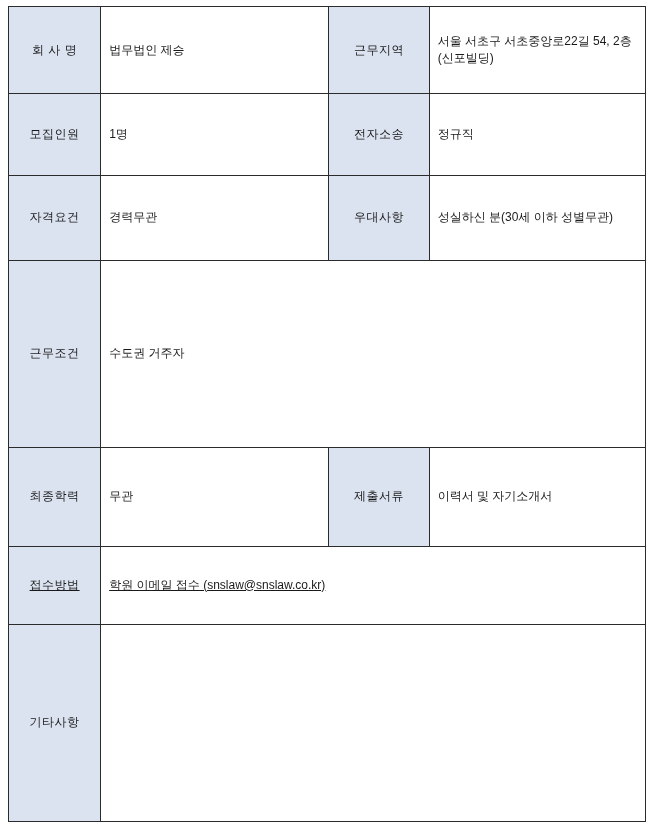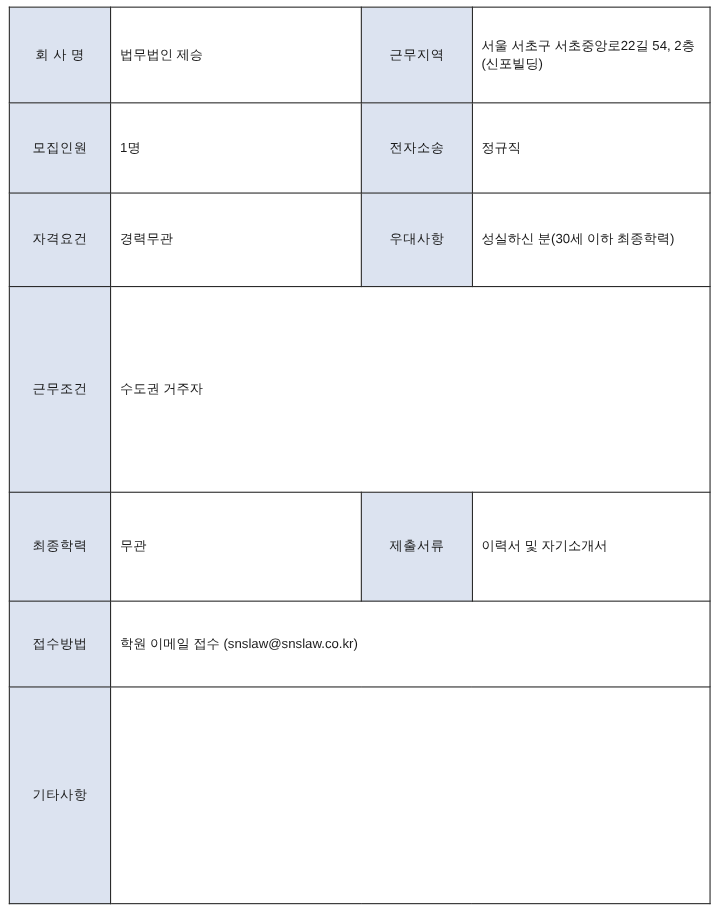--- a/index.html
+++ b/index.html
@@ -53,21 +53,21 @@
   .colw-label2 { width: 100px; }
   .colw-val2 { width: 216px; }
 
   .row-h1 { height: 62px; }
   .row-h2 { height: 60px; }
   .row-h3 { height: 58px; padding-left: 45px; }
   .row-h4 { height: 60px; }
   .row-big1 { height: 128px; }
   .row-big2 { height: 133px; }
   .row-h5 { height: 70px; }
-  .row-h6 { height: 55px; }
+  .row-h6 { height: 55px; text-decoration: underline; }
   .row-big3 { height: 140px; border-radius: 27px; }
 
   .spaced {
     letter-spacing: 3px;
   }
   .twoline {
     line-height: 1.55;
   }
 </style>
 </head>
@@ -91,21 +91,21 @@
       <tr class="row-h3">
         <td class="label">모집인원</td>
         <td class="value">1명</td>
         <td class="label">전자소송</td>
         <td class="value">정규직</td>
       </tr>
       <tr class="row-h4">
         <td class="label">자격요건</td>
         <td class="value">경력무관</td>
         <td class="label">우대사항</td>
-        <td class="value">성실하신 분(30세 이하 최종학력)</td>
+        <td class="value">성실하신 분(30세 이하 성별무관)</td>
       </tr>
       <tr class="row-big2">
         <td class="label">근무조건</td>
         <td class="value" colspan="3">수도권 거주자</td>
       </tr>
       <tr class="row-h5">
         <td class="label">최종학력</td>
         <td class="value">무관</td>
         <td class="label">제출서류</td>
         <td class="value">이력서 및 자기소개서</td>

